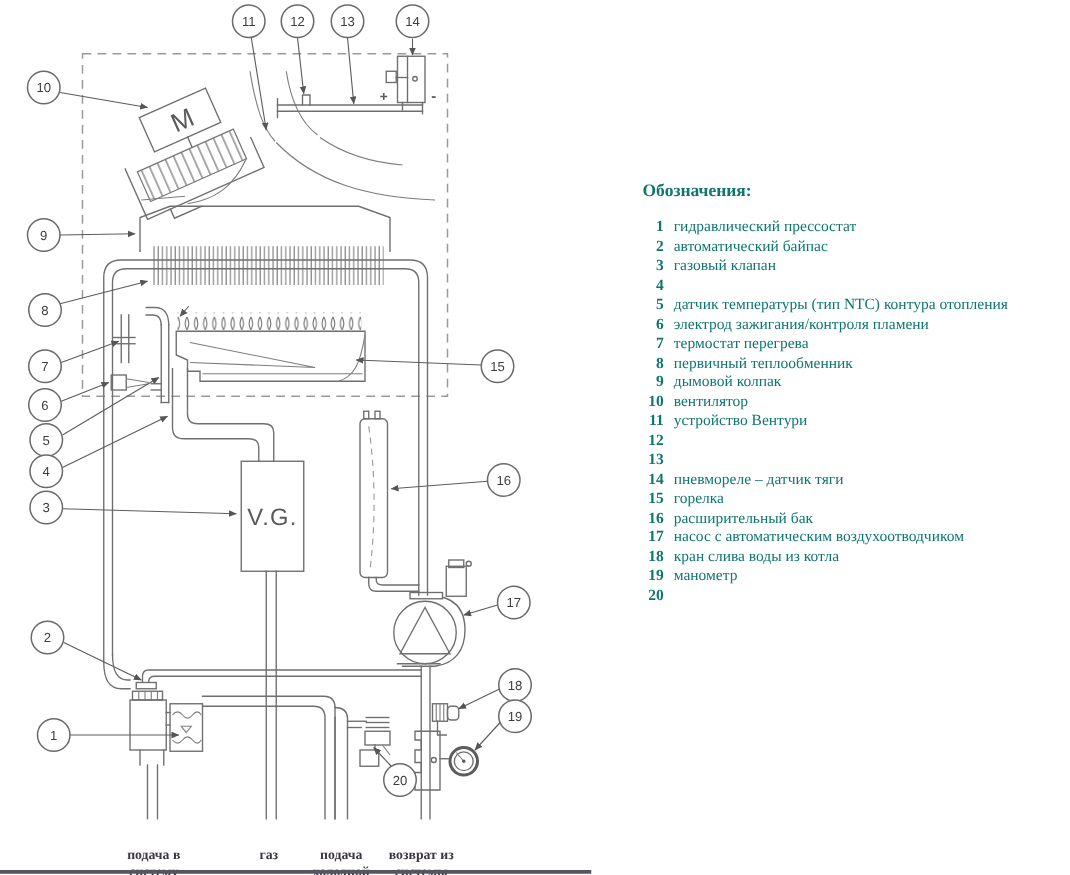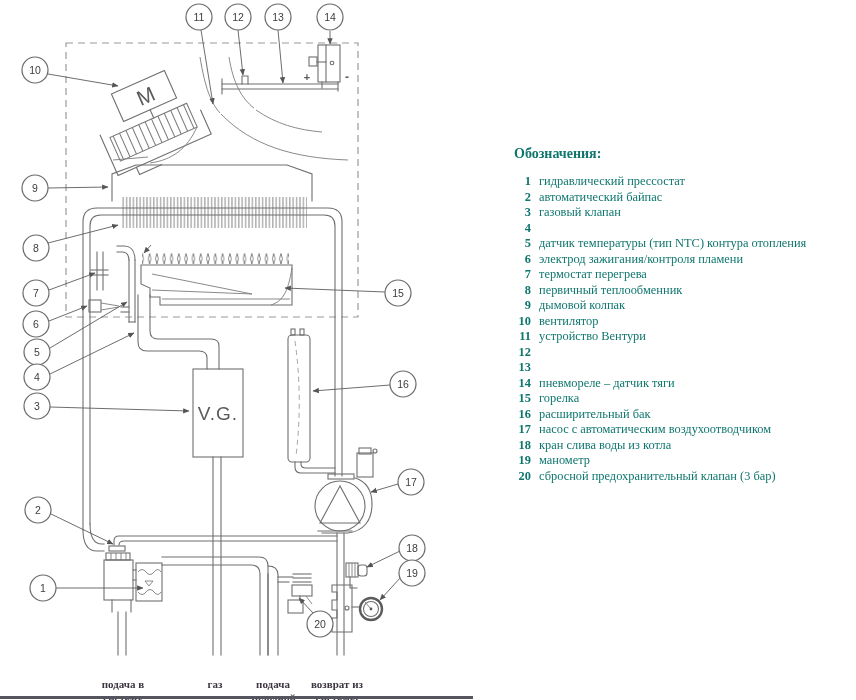--- a/index.html
+++ b/index.html
@@ -407,21 +407,20 @@
   <div class="lg-row">
         <span class="lg-num">18</span>
         <span class="lg-txt">кран слива воды из котла</span>
       </div>
   <div class="lg-row">
         <span class="lg-num">19</span>
         <span class="lg-txt">манометр</span>
       </div>
   <div class="lg-row">
         <span class="lg-num">20</span>
-        <span class="lg-txt">сбросной предохранительный клапан (3 бар)</span>
       </div>
 </div>
 
 <div class="pipe-label" style="left:78px;">подача в
 систему
 отопления</div>
 <div class="pipe-label" style="left:170px;">газ</div>
 <div class="pipe-label" style="left:228px;">подача
 холодной
 воды</div>

